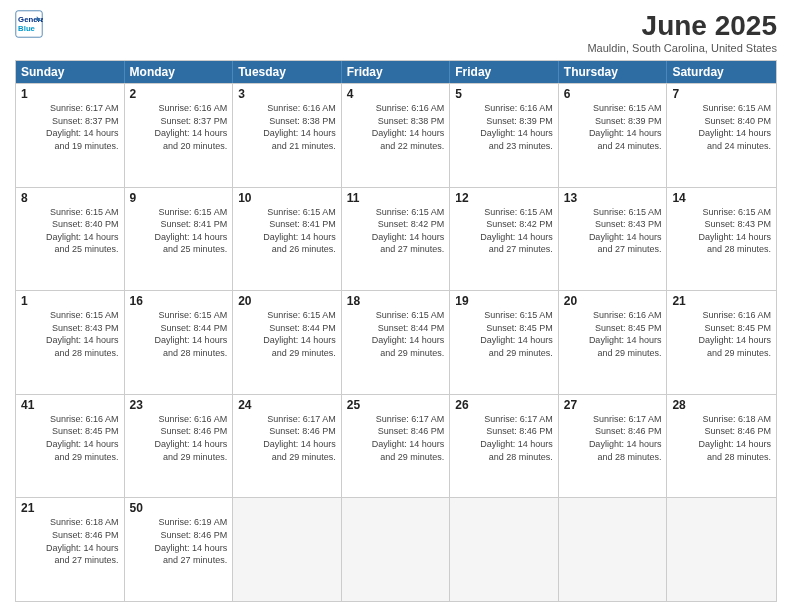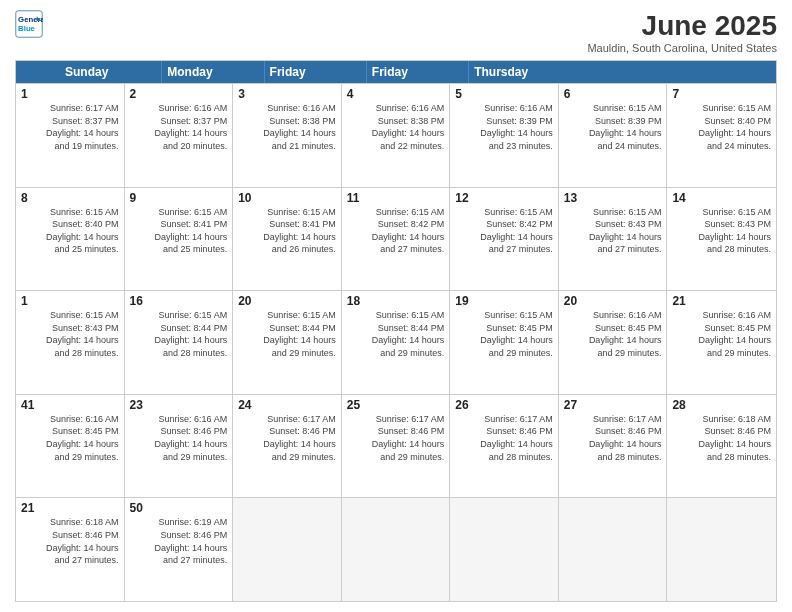--- a/index.html
+++ b/index.html
@@ -48,21 +48,20 @@
     .calendar {
       flex: 1;
       display: flex;
       flex-direction: column;
       border: 1px solid #ccc;
     }
     .cal-header-row {
       display: grid;
       grid-template-columns: repeat(7, 1fr);
       background: #2e6da4;
-      padding-left: 44px;
     }
     .cal-header-cell {
       color: #fff;
       font-size: 12px;
       font-weight: bold;
       text-align: left;
       padding: 4px 5px;
       border-right: 1px solid #4a88bc;
     }
     .cal-header-cell:last-child { border-right: none; }
@@ -117,23 +116,25 @@
     <div class="title-block">
       <div class="month-title">June 2025</div>
       <div class="location">Mauldin, South Carolina, United States</div>
     </div>
   </div>
 
   <div class="calendar">
     <div class="cal-header-row">
     <div class="cal-header-cell">Sunday</div>
         <div class="cal-header-cell">Monday</div>
+        <div class="cal-header-cell">Tuesday</div>
         <div class="cal-header-cell">Friday</div>
         <div class="cal-header-cell">Friday</div>
         <div class="cal-header-cell">Thursday</div>
+        <div class="cal-header-cell">Saturday</div>
       </div>
     <div class="cal-body">
     <div class="cal-row">
           <div class="cal-cell">
             <div class="day-num">1</div>
             <div class="day-info">Sunrise: 6:17 AM<br>Sunset: 8:37 PM<br>Daylight: 14 hours<br>and 19 minutes.</div>
           </div>
           <div class="cal-cell">
             <div class="day-num">2</div>
             <div class="day-info">Sunrise: 6:16 AM<br>Sunset: 8:37 PM<br>Daylight: 14 hours<br>and 20 minutes.</div>

